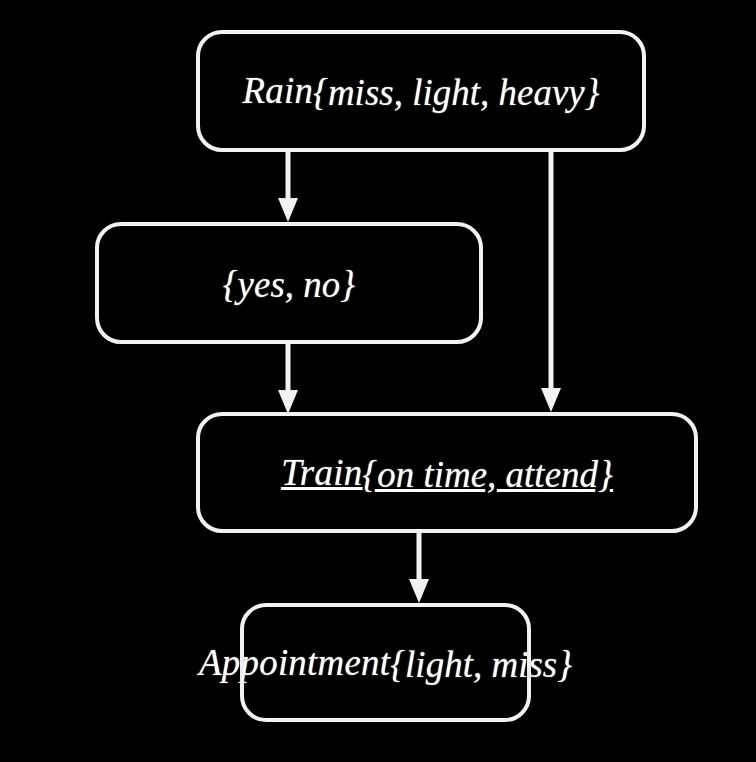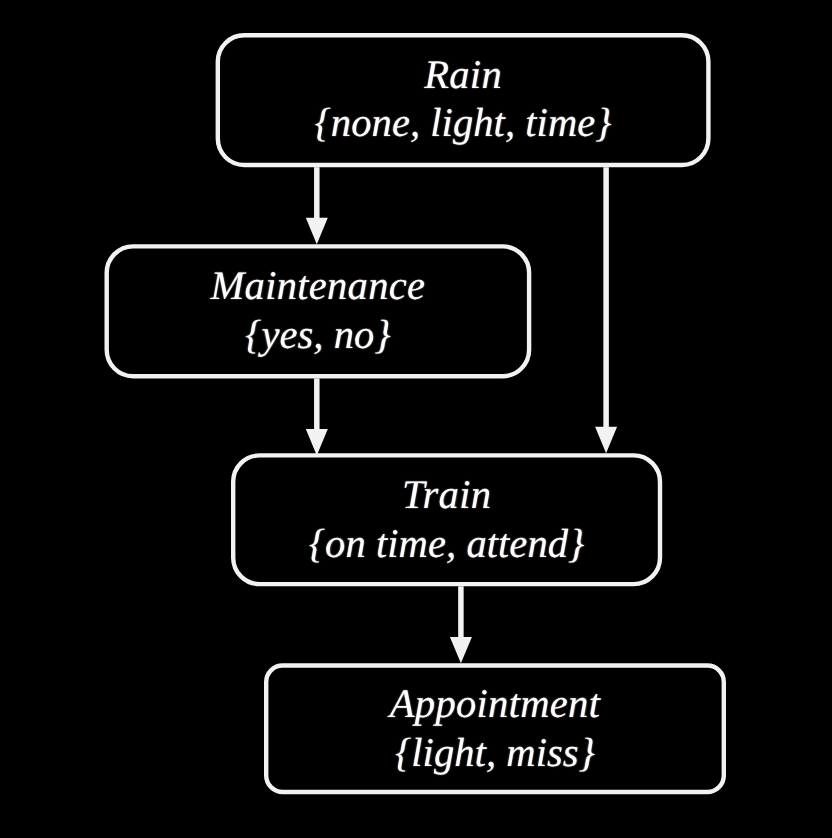--- a/index.html
+++ b/index.html
@@ -18,21 +18,21 @@
     background: #000000;
     overflow: hidden;
   }
   .node {
     position: absolute;
     box-sizing: border-box;
     background: #000000;
     border: 4px solid #f2f2f2;
     border-radius: 26px;
     display: flex;
-    flex-direction: column;
+    flex-direction: row;
     align-items: center;
     justify-content: center;
     color: #ffffff;
     text-align: center;
     line-height: 1.08;
     font-style: italic;
     text-shadow: 0.5px 0 1.2px rgba(255,190,150,0.55),
                 -0.5px 0 1.2px rgba(150,190,255,0.55);
   }
   .node .label {
@@ -41,22 +41,22 @@
     white-space: nowrap;
   }
   .node .states {
     font-size: 37px;
     margin-top: 4px;
     white-space: nowrap;
   }
   
   #node-rain        { left: 196px; top: 30px;  width: 450px; height: 122px; }
   #node-maintenance { left: 95px;  top: 222px; width: 388px; height: 122px; }
-  #node-train       { left: 210px; top: 412px; width: 392px; height: 121px; }
-  #node-appointment { left: 240px; top: 603px; width: 420px; height: 119px; border-radius: 17px; }
+  #node-train       { left: 196px; top: 412px; width: 502px; height: 121px; text-decoration: underline; }
+  #node-appointment { left: 240px; top: 603px; width: 291px; height: 119px; }
 
   .edge {
     position: absolute;
     overflow: visible;
   }
   .edge svg { display: block; overflow: visible; }
 </style>
 </head>
 <body>
 
@@ -85,25 +85,24 @@
 
   <div class="edge" style="left:397px; top:531px; width:44px; height:76px;">
     <svg width="44" height="76" viewBox="0 0 44 76">
       <line x1="22" y1="2" x2="22" y2="52" stroke="#f2f2f2" stroke-width="5"></line>
       <polygon points="22,72 12,48 32,48" fill="#f2f2f2"></polygon>
     </svg>
   </div>
 
   <div class="node" id="node-rain">
     <div class="label">Rain</div>
-    <div class="states">{none, light, time}</div>
+    <div class="states">{miss, light, heavy}</div>
   </div>
 
   <div class="node" id="node-maintenance">
-    <div class="label">Maintenance</div>
     <div class="states">{yes, no}</div>
   </div>
 
   <div class="node" id="node-train">
     <div class="label">Train</div>
     <div class="states">{on time, attend}</div>
   </div>
 
   <div class="node" id="node-appointment">
     <div class="label">Appointment</div>

